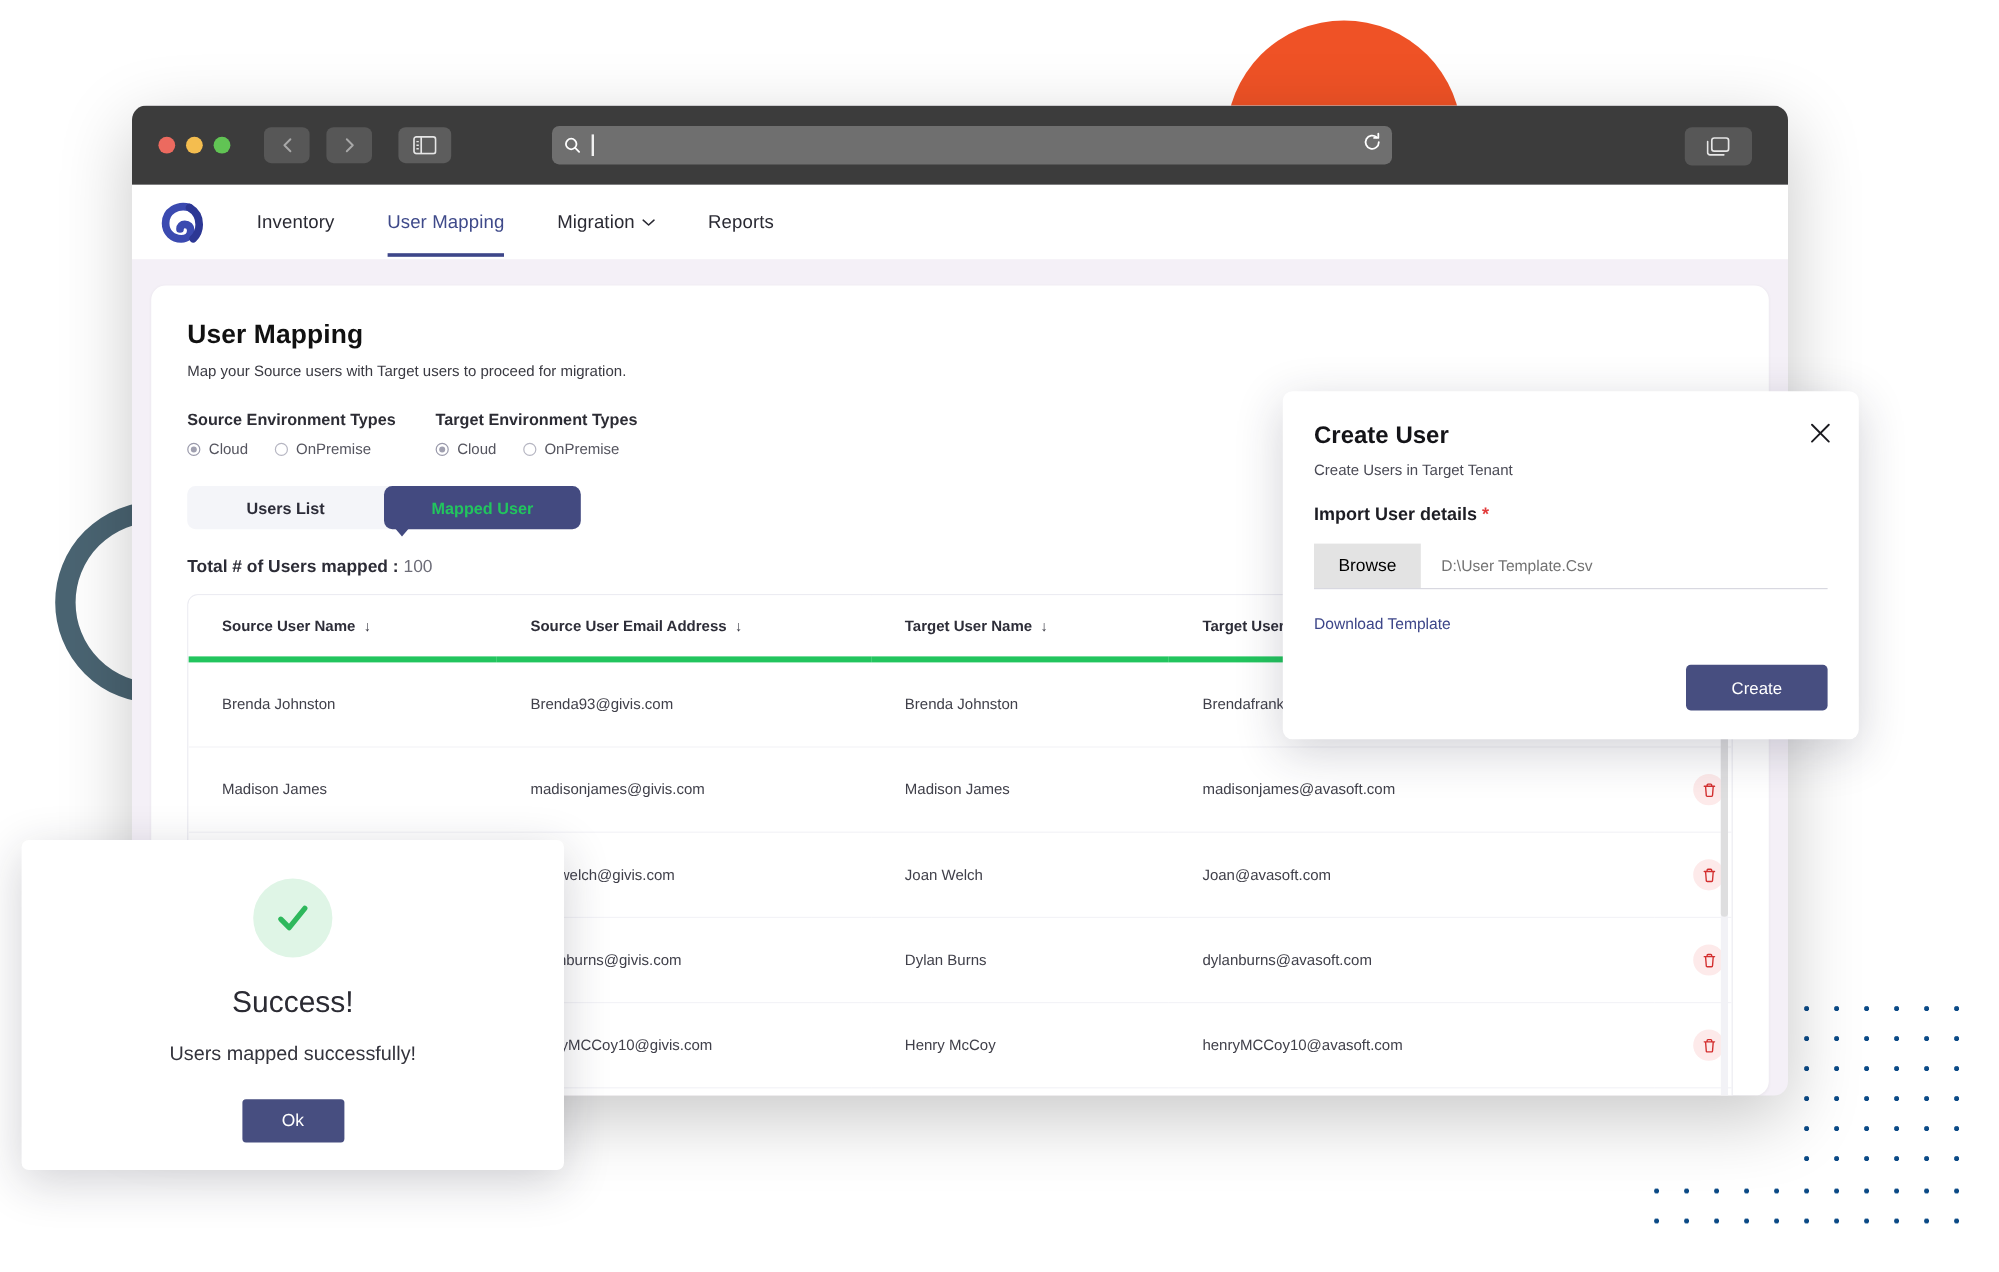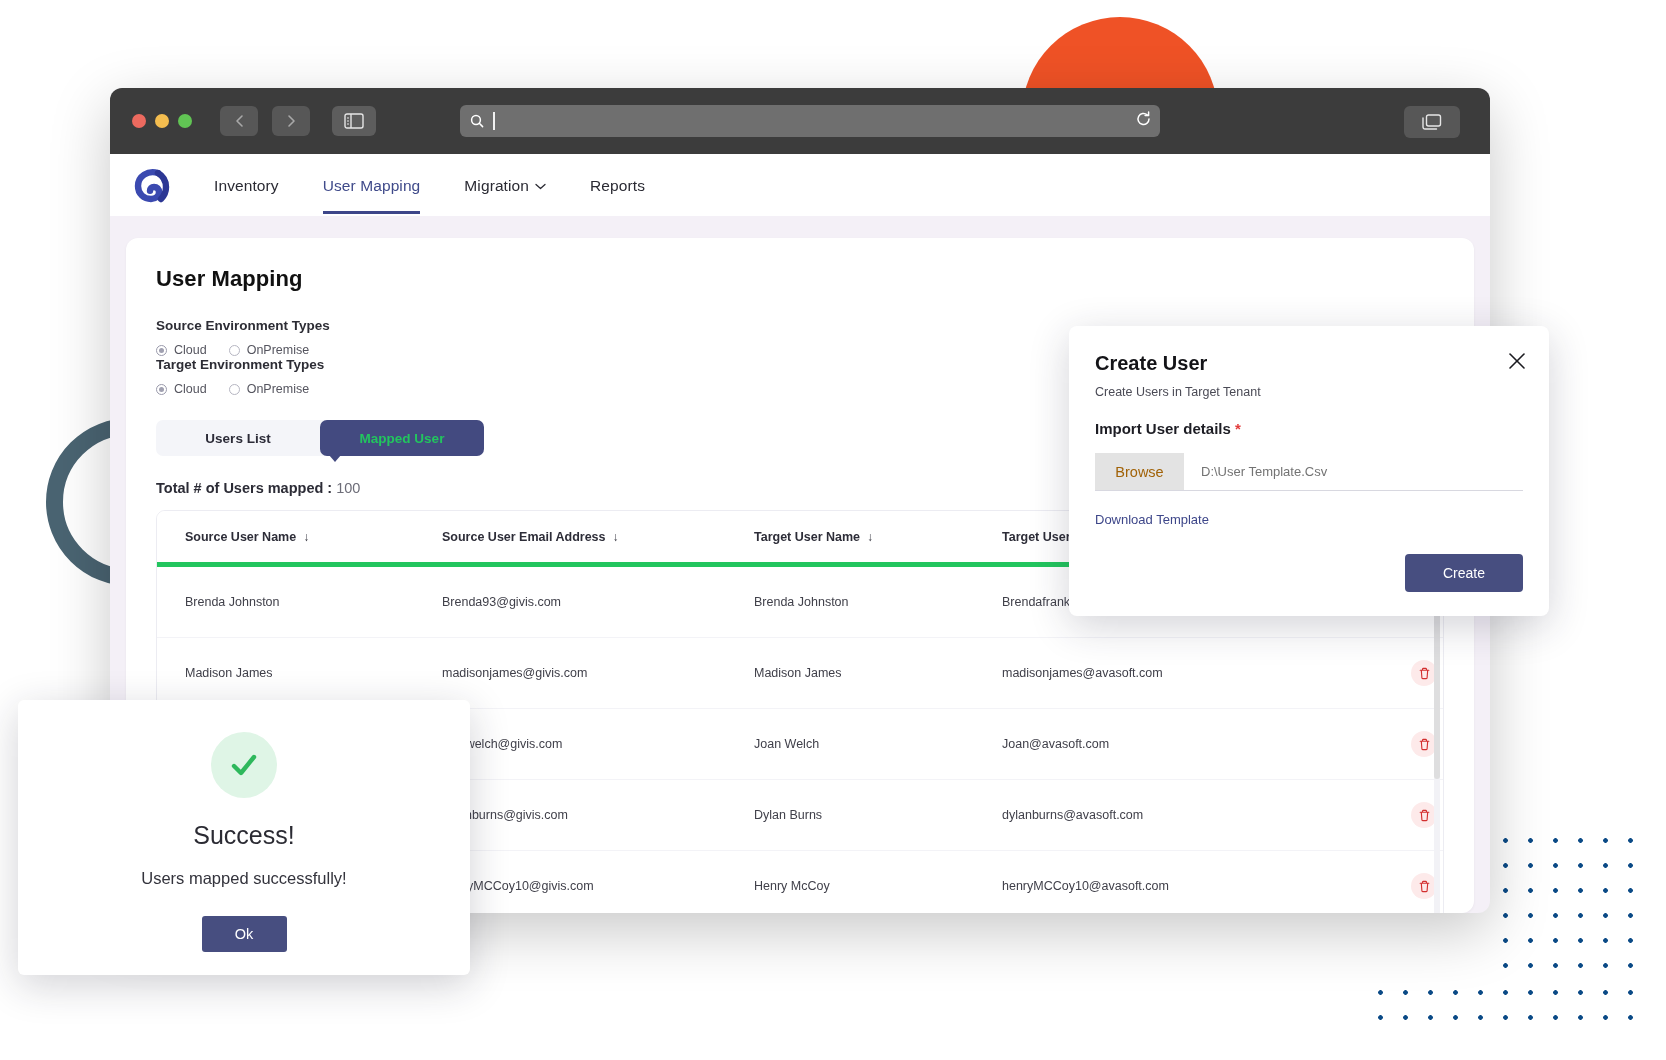--- a/index.html
+++ b/index.html
@@ -98,21 +98,21 @@
   
   .pagebody { padding: 22px 16px 0 16px; height: calc(100% - 66px - 62px); }
   .card {
     background: #fff; border-radius: 12px; height: 100%;
     padding: 28px 30px 0 30px; position: relative; overflow: hidden;
     box-shadow: 0 1px 3px rgba(0,0,0,.05);
   }
   .page-title { font-size: 22px; font-weight: 700; color: #111; letter-spacing: .1px; }
   .page-sub { font-size: 12.5px; color: #3a3a42; margin-top: 10px; }
 
-  .envrow { display: flex; margin-top: 26px; gap: 0; flex-direction: column; }
+  .envrow { display: flex; margin-top: 26px; gap: 0; }
   .envcol:first-child { width: 207px; }
   .envlabel { font-size: 13.5px; font-weight: 700; color: #2d2d35; }
   .radios { display: flex; gap: 22px; margin-top: 10px; align-items: flex-end; }
   .radio { display: flex; align-items: center; gap: 7px; font-size: 12.5px; color: #55555f; }
   .rdot {
     width: 11px; height: 11px; border-radius: 50%;
     border: 1px solid #b6b6c2; background: #fff; flex: 0 0 auto;
     display: inline-block; position: relative;
   }
   .rdot.on { border-color: #9a9aab; }
@@ -186,21 +186,21 @@
     color: #1b1b20;
   }
   .modal-sub { font-size: 12.5px; color: #4a4a55; margin-top: 10px; }
   .modal-field-label { font-size: 15px; font-weight: 700; color: #1d1d24; margin-top: 21px; }
   .req { color: #e23b3b; font-weight: 700; }
   .fileinput {
     margin-top: 16px; display: flex; align-items: stretch;
     border-bottom: 1px solid #d8d8e0; height: 38px;
   }
   .browse {
-    width: 89px; background: #e3e3e3; color: #a16207; font-size: 14.5px;
+    width: 89px; background: #e3e3e3; color: #000000; font-size: 14.5px;
     display: flex; align-items: center; justify-content: center;
   }
   .filename {
     flex: 1; display: flex; align-items: center; padding-left: 17px;
     font-size: 13px; color: #737373;
   }
   .dl-template {
     margin-top: 21px; font-size: 13px; color: #3d4689; cursor: pointer;
   }
   .create-btn {
@@ -305,20 +305,21 @@
       <span class="navlink"><span>Migration</span><span class="chev"><svg width="11" height="7" viewBox="0 0 11 7">
               <path d="M1 1.5 L5.5 5.5 L10 1.5" stroke="#2a2a33" stroke-width="1.3" fill="none" stroke-linecap="round" stroke-linejoin="round"></path>
             </svg></span></span>
       <span class="navlink">Reports</span>
     </div>
 
     <div class="pagebody">
       <div class="card">
 
         <div class="page-title">User Mapping</div>
+        <div class="page-sub">Map your Source users with Target users to proceed for migration.</div>
 
         <div class="envrow">
           <div class="envcol">
             <div class="envlabel">Source Environment Types</div>
             <div class="radios">
               <label class="radio">
                 <span class="rdot on"></span>
                 <span>Cloud</span>
               </label>
               <label class="radio">

